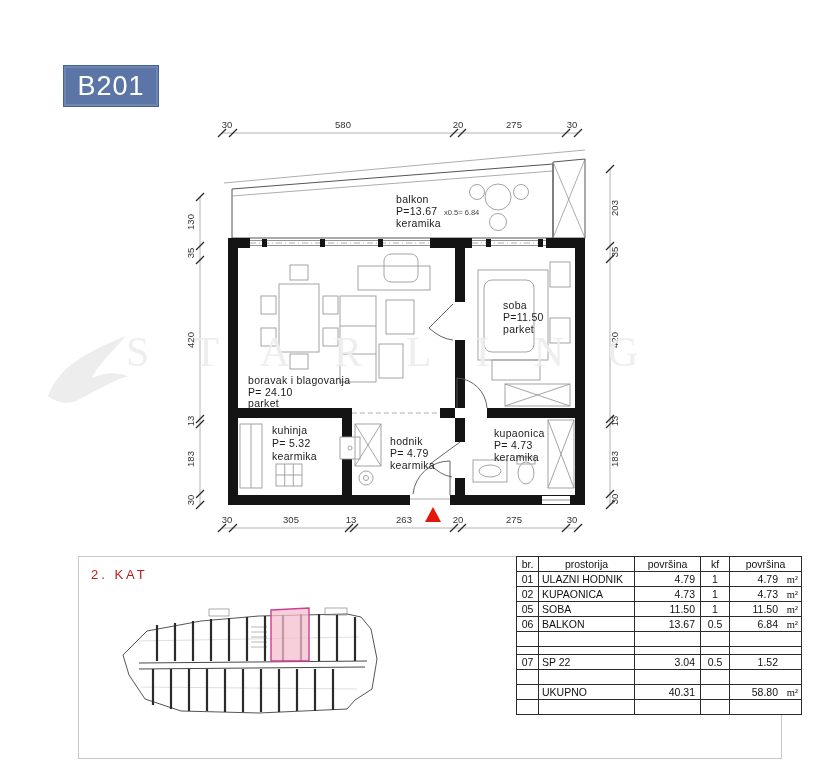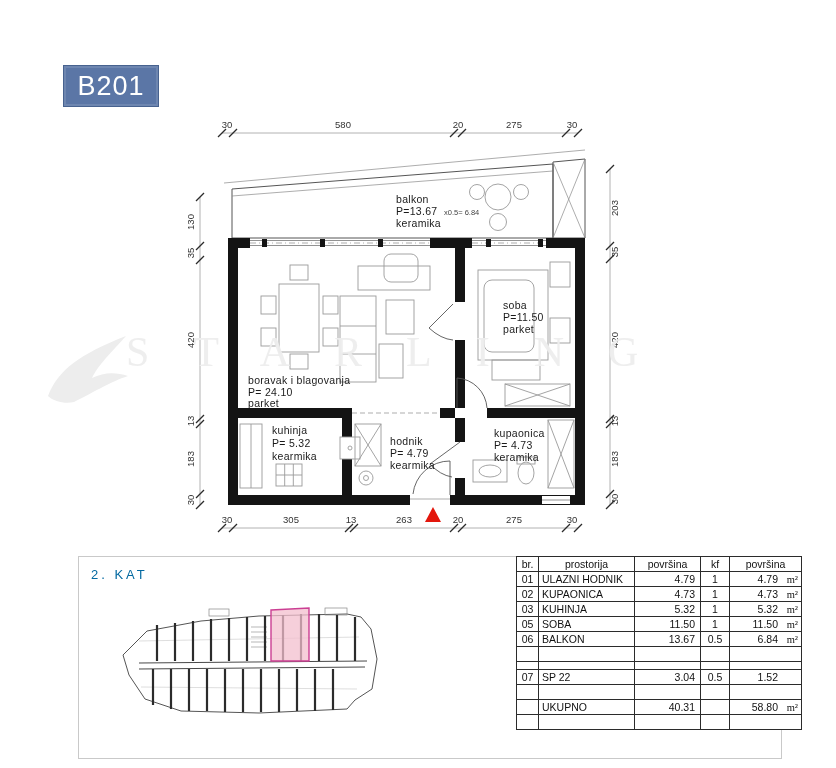--- a/index.html
+++ b/index.html
@@ -5,21 +5,21 @@
   html,body{margin:0;padding:0;background:#fff;}
   .stage{position:relative;width:836px;height:768px;background:#fff;overflow:hidden;font-family:"Liberation Sans",sans-serif;}
   .badge{position:absolute;left:63px;top:57px;width:94px;height:40px;background:#5b76a6;border:1px solid #47628f;
          box-shadow:inset 0 0 0 2px rgba(255,255,255,.12);color:#fff;font-size:27px;display:flex;align-items:center;
          justify-content:center;letter-spacing:1px;z-index:4;margin-top:8px;}
   .plan-svg{position:absolute;left:0;top:0;z-index:1;}
   .watermark{position:absolute;left:126px;top:328px;z-index:2;font-family:"Liberation Serif",serif;font-size:42px;
              letter-spacing:44px;color:rgba(237,237,237,0.95);white-space:nowrap;pointer-events:none;}
   .bird{position:absolute;left:40px;top:332px;z-index:2;pointer-events:none;}
   .bottom-box{position:absolute;left:78px;top:556px;width:702px;height:201px;border:1px solid #c9c9c9;z-index:3;background:#fff;}
-  .floor-label{position:absolute;left:12px;top:10px;font-size:13px;letter-spacing:3px;color:#0369a1;}
+  .floor-label{position:absolute;left:12px;top:10px;font-size:13px;letter-spacing:3px;color:#b91c1c;}
   .keyplan-svg{position:absolute;left:30px;top:46px;}
   .area-table{position:absolute;left:492px;top:556px;z-index:4;padding-left:24px;}
   table{border-collapse:collapse;background:#fff;table-layout:fixed;}
   td{border:1px solid #2b2b2b;font-size:10.5px;color:#111;padding:0 3px;height:14px;line-height:13px;
      white-space:nowrap;overflow:hidden;}
   .ctr{text-align:center;}
   .num{text-align:right;padding-right:5px;}
   .res{text-align:right;padding-right:3px;}
   .ru{display:inline-block;width:15px;text-align:right;margin-left:5px;font-family:Liberation Serif, serif;}
   .h8 td{height:7px;}
@@ -356,27 +356,20 @@
         <td class="res"><span>4.79</span><span class="ru">m²</span></td>
       </tr>
       <tr>
         <td class="ctr">02</td>
         <td>KUPAONICA</td>
         <td class="num">4.73</td>
         <td class="ctr">1</td>
         <td class="res"><span>4.73</span><span class="ru">m²</span></td>
       </tr>
       <tr>
-        <td class="ctr">03</td>
-        <td>KUHINJA</td>
-        <td class="num">5.32</td>
-        <td class="ctr">1</td>
-        <td class="res"><span>5.32</span><span class="ru">m²</span></td>
-      </tr>
-      <tr>
         <td class="ctr">05</td>
         <td>SOBA</td>
         <td class="num">11.50</td>
         <td class="ctr">1</td>
         <td class="res"><span>11.50</span><span class="ru">m²</span></td>
       </tr>
       <tr>
         <td class="ctr">06</td>
         <td>BALKON</td>
         <td class="num">13.67</td>

